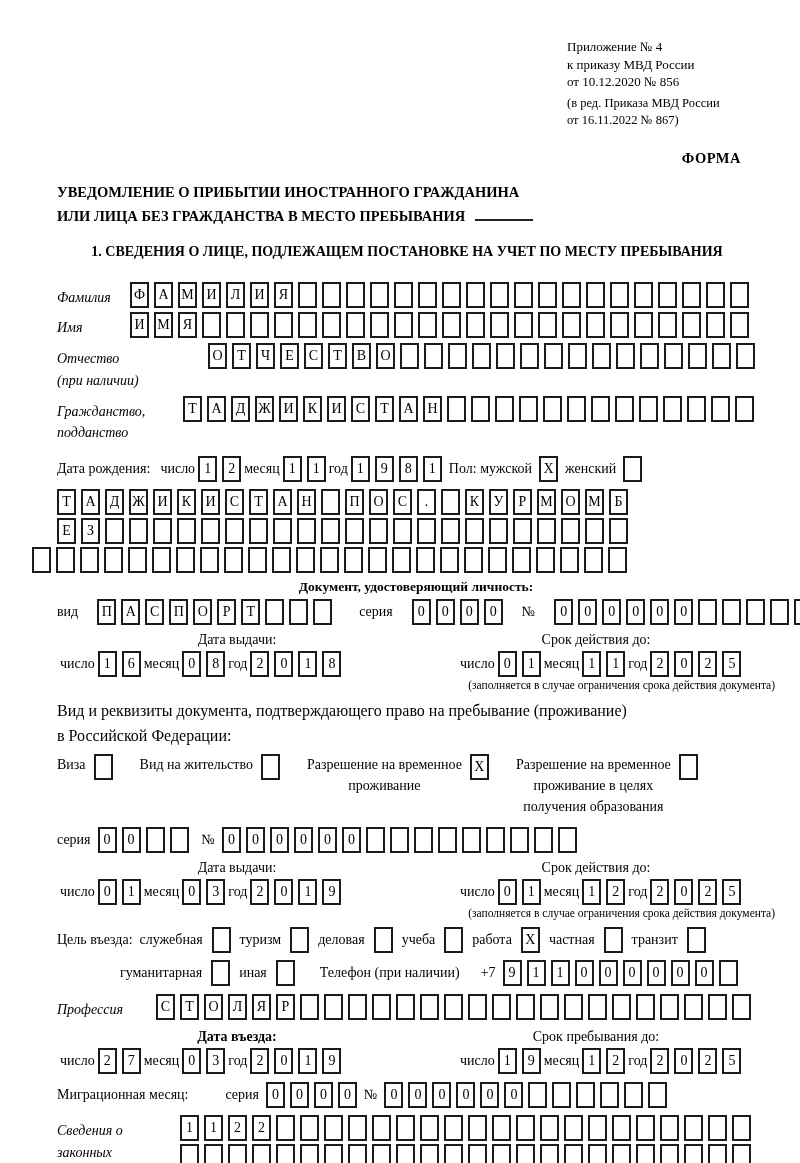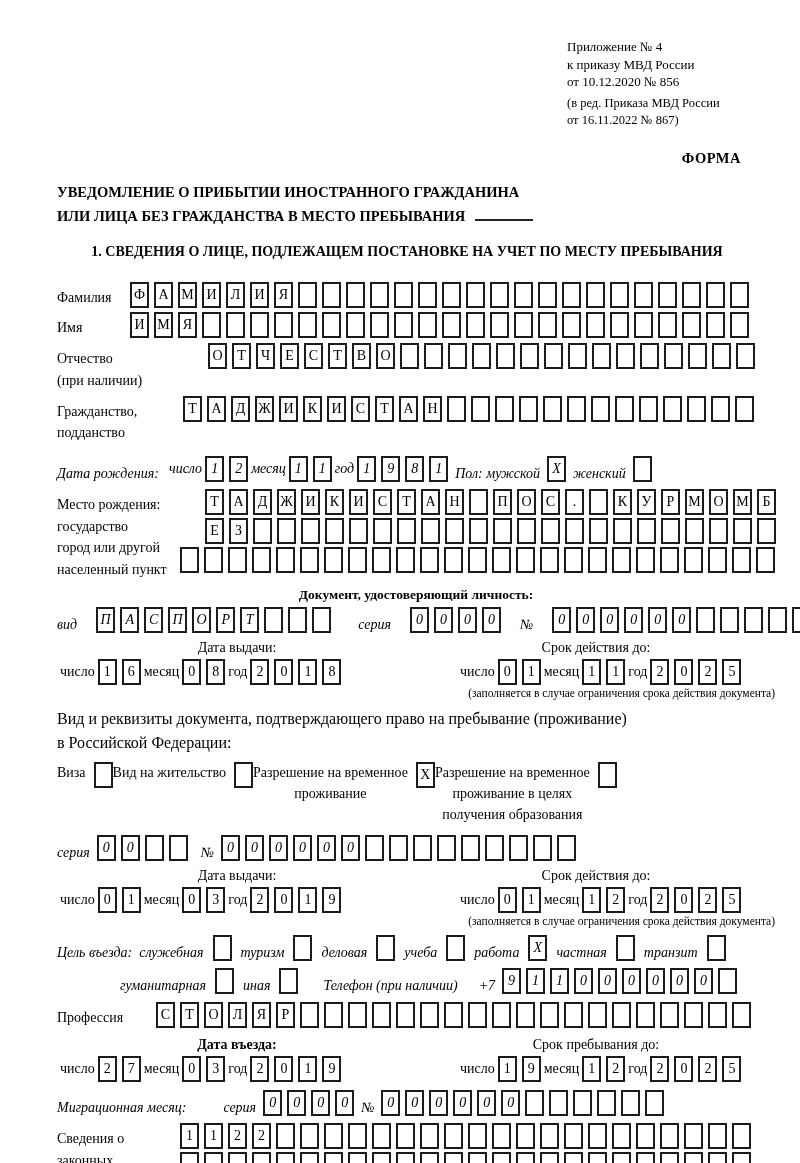--- a/index.html
+++ b/index.html
@@ -9,45 +9,45 @@
   .refblock{width:200px;margin-left:auto;margin-right:8px;font-size:13px;line-height:1.35;}
   .refblock .refnote{font-size:12.5px;}
   .refblock .gap{height:4px;}
   .forma{font-weight:bold;font-size:14.5px;text-align:right;margin:22px 34px 14px 0;letter-spacing:.5px;}
 
   .title{font-weight:bold;font-size:14.5px;text-align:left;line-height:1.6;margin-bottom:16px;}
   .tunder{display:inline-block;width:58px;border-bottom:2px solid #222;margin-left:10px;vertical-align:baseline;}
   .sec1{font-weight:bold;font-size:14px;text-align:center;margin:0 0 22px -20px;width:740px;}
 
   .frow{display:flex;align-items:flex-start;margin-bottom:4px;}
-  .flabel{font-size:14px;padding-top:5px;flex-shrink:0;white-space:pre-line;line-height:1.55;}
+  .flabel{font-size:14px;padding-top:5px;flex-shrink:0;white-space:pre-line;line-height:1.55;font-style:italic;}
   .boxes{display:flex;gap:5px;flex-shrink:0;}
   .cell{display:inline-flex;width:19px;height:26px;box-sizing:border-box;border:2px solid #1b1b1b;align-items:center;justify-content:center;font-size:14px;background:#fff;flex-shrink:0;}
   .stack{display:flex;flex-direction:column;gap:3px;}
 
   .w-surname{width:73px;}
   .w-patro{width:151px;}
   .w-citiz{width:126px;}
   .w-birthpl{width:148px;}
   .w-prof{width:99px;}
   .w-reps{width:123px;}
   .w-kind{width:48px;}
   .dlbl{font-size:14px;margin:0 3px;}
   .dhead{font-size:14px;font-weight:bold;text-align:center;margin-bottom:3px;}
   .daterow{display:flex;margin-bottom:2px;}
   .dgroup{display:flex;align-items:center;}
   .note{font-size:11.5px;text-align:right;margin:2px 0 8px 0;}
   .dochead{font-weight:bold;font-size:13.5px;text-align:center;margin:6px 0 4px 0;}
 
   .para{font-size:16px;line-height:1.55;margin:4px 0 6px 0;}
-  .opts{display:flex;align-items:flex-start;margin-bottom:10px;gap:0;}
+  .opts{display:flex;align-items:flex-start;margin-bottom:10px;gap:27px;}
   .opt{display:flex;align-items:flex-start;gap:8px;}
   .optlabel{font-size:14px;white-space:pre-line;line-height:1.5;}
   .optlabel.center{text-align:center;}
-  .purpose-row{display:flex;align-items:flex-end;gap:7px;font-size:14px;margin-bottom:7px;flex-wrap:nowrap;font-style:italic;}
+  .purpose-row{display:flex;align-items:center;gap:7px;font-size:14px;margin-bottom:7px;flex-wrap:nowrap;}
   .mt8{margin-top:8px;} .mt12{margin-top:12px;}
   .indent{margin-left:63px;}
 </style>
 </head>
 <body>
 
 <div class="page">
 
   <div class="refblock">
     <div>Приложение № 4</div>
@@ -219,24 +219,20 @@
     <span class="boxes">
         <span class="cell">X</span>
       </span>
     <span>женский</span>
     <span class="boxes">
         <span class="cell"></span>
       </span>
   </div>
 
   <div class="frow">
-    <div class="flabel w-birthpl">Место рождения:
-государство
-город или другой
-населенный пункт</div>
     <div class="stack">
       <div class="boxes">
           <span class="cell">Т</span>
           <span class="cell">А</span>
           <span class="cell">Д</span>
           <span class="cell">Ж</span>
           <span class="cell">И</span>
           <span class="cell">К</span>
           <span class="cell">И</span>
           <span class="cell">С</span>

